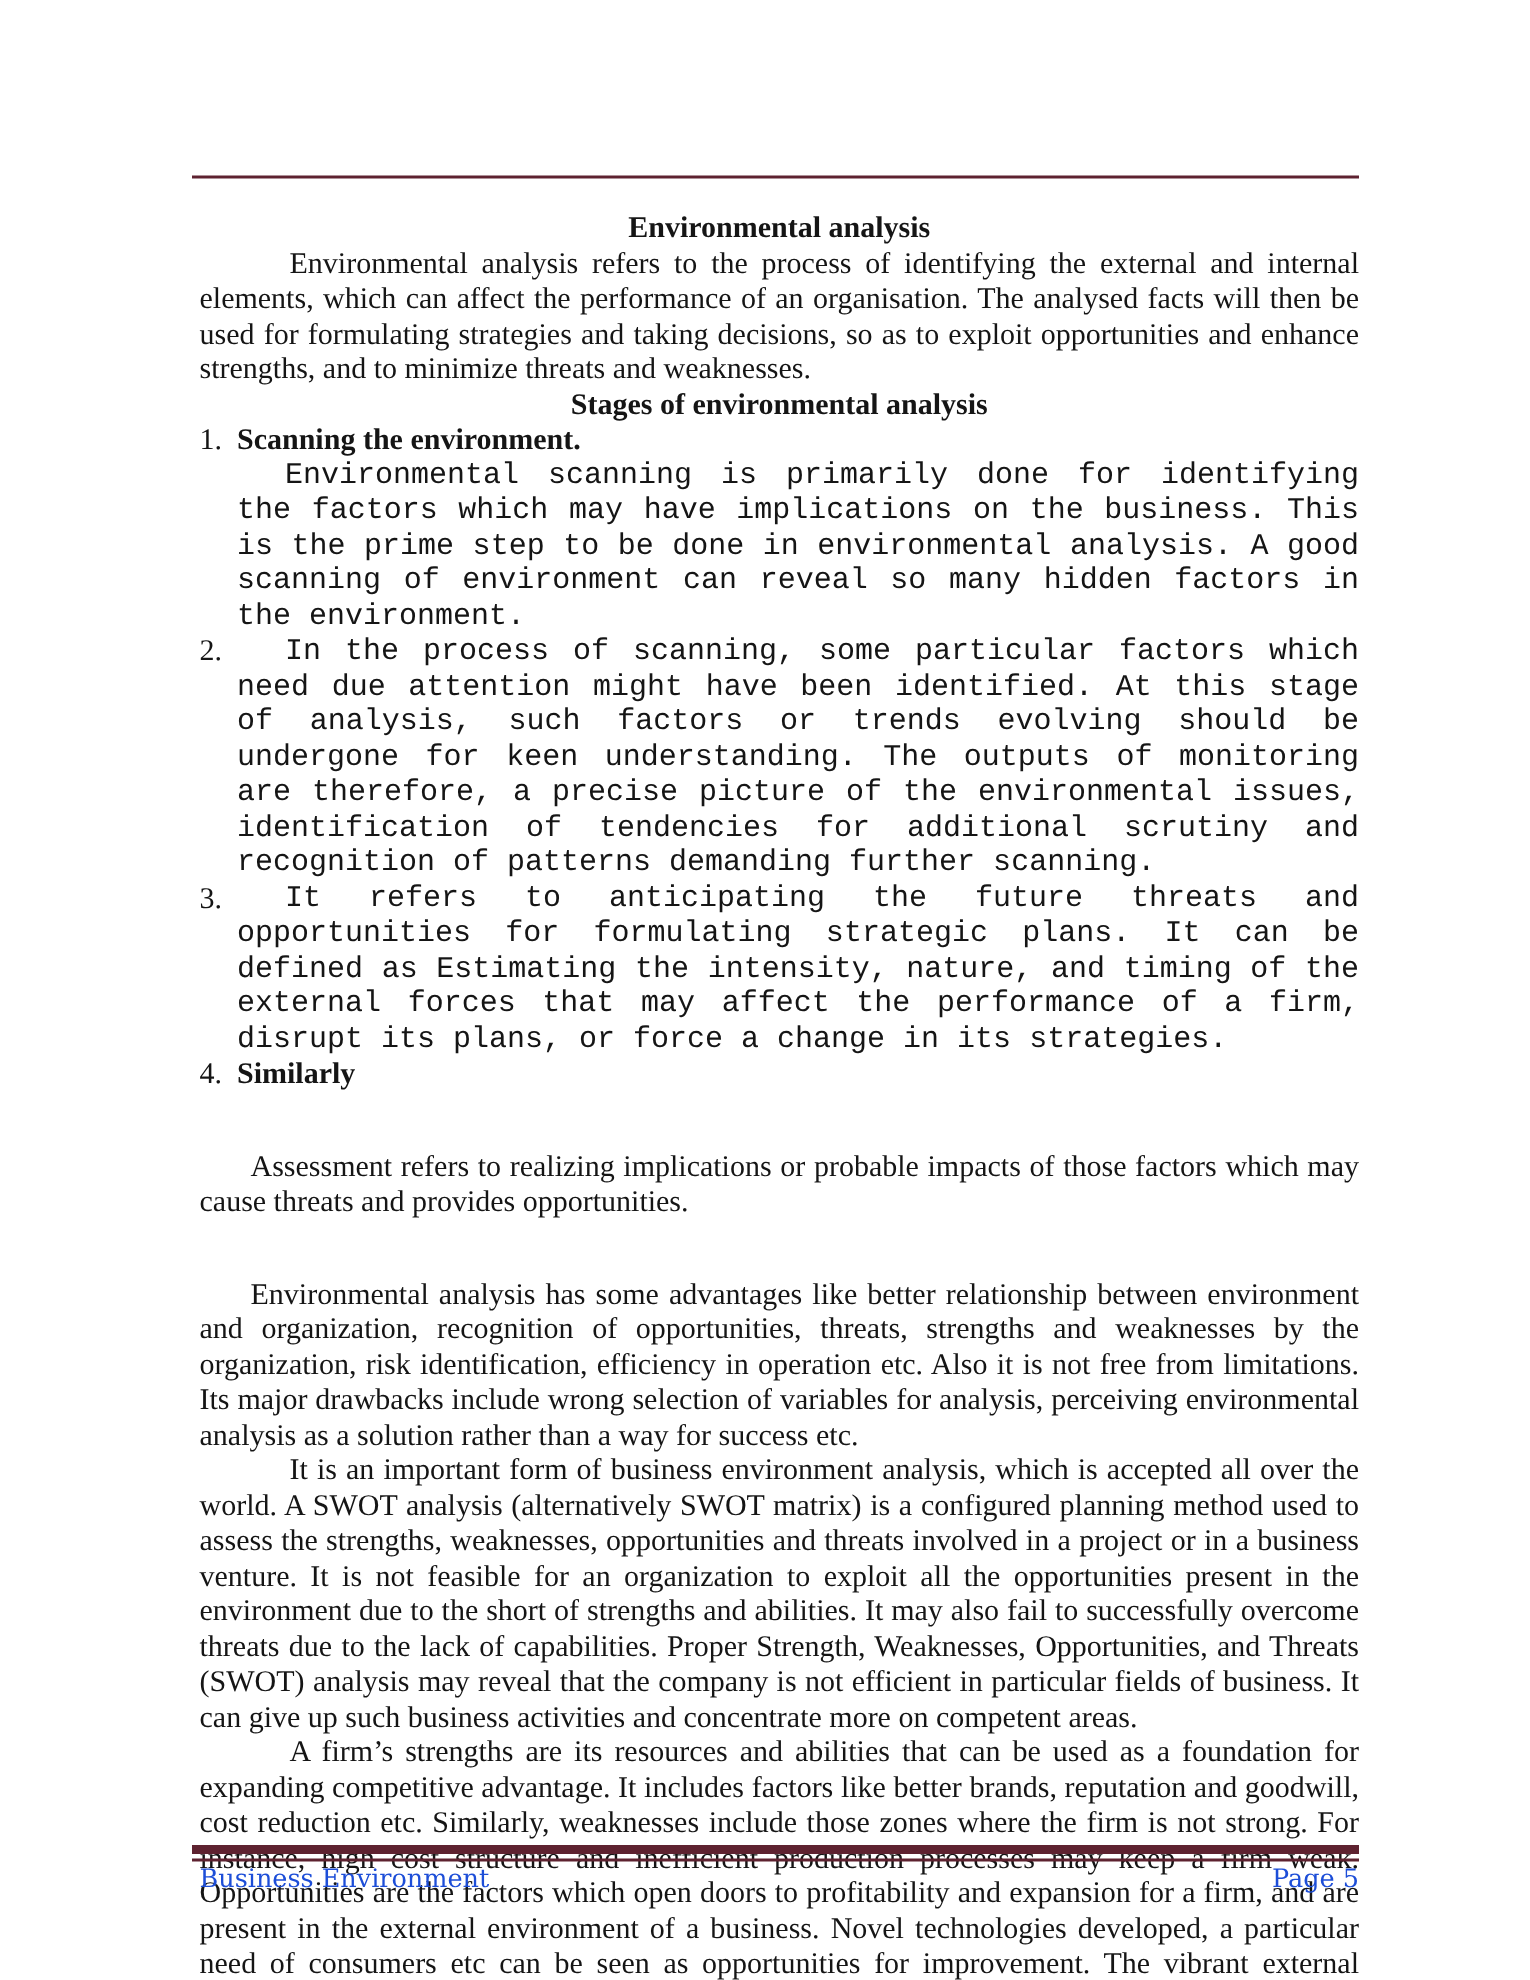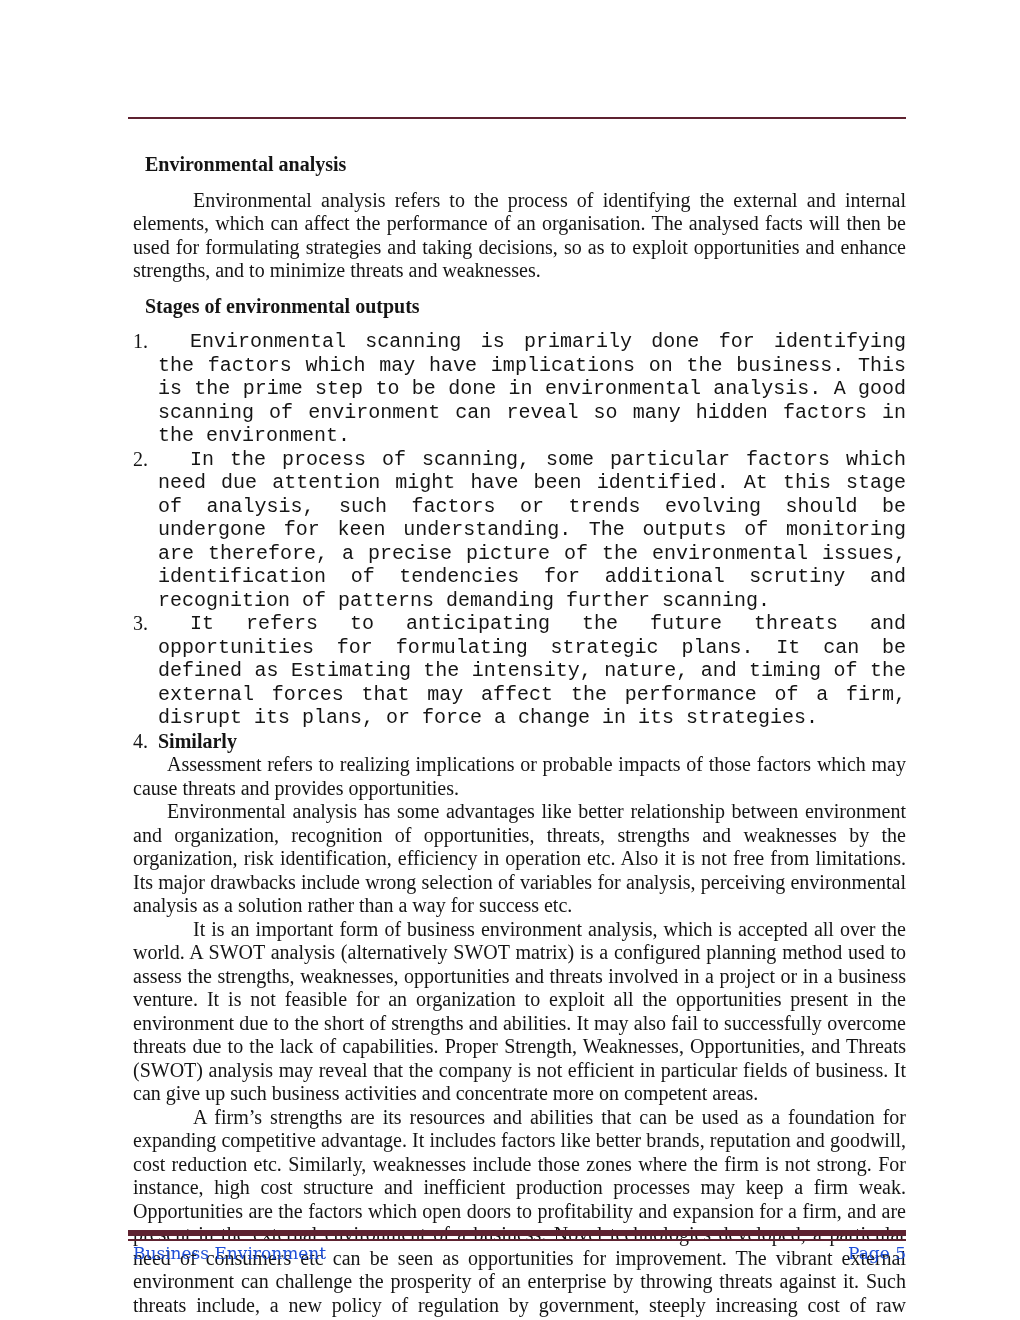--- a/index.html
+++ b/index.html
@@ -19,24 +19,24 @@
     background: #5e2230;
   }
   .content {
     position: absolute;
     left: 133px; top: 141px;
     width: 773px;
     font-size: 20px;
     line-height: 23.5px;
     text-align: justify;
   }
-  .h { font-weight: bold; margin: 12px; text-align: left; }
+  .h { font-weight: bold; margin: 0; text-align: center; }
   .p { margin: 0; }
   .indent-lg { text-indent: 60px; }
-  .indent-sm { text-indent: 34px; }
+  .indent-sm { text-indent: 34px; margin-top: 38px; }
   .li { display: flex; }
   .li-num { flex: 0 0 25px; width: 25px; text-align: left; }
   .li-wrap { flex: 1; }
   .li-title { font-weight: bold; text-align: left; }
   .li-body { margin: 0; text-indent: 32px; font-family: Liberation Mono, monospace; }
   .footer-bar {
     position: absolute;
     left: 128px; top: 1230px;
     width: 778px; height: 6px;
     background: #5e2230;
@@ -64,25 +64,26 @@
 <div class="page">
 
   <div class="header-rule"></div>
 
   <div class="content">
 
     <p class="h">Environmental analysis</p>
 
     <p class="p indent-lg">Environmental analysis refers to the process of identifying the external and internal elements, which can affect the performance of an organisation. The analysed facts will then be used for formulating strategies and taking decisions, so as to exploit opportunities and enhance strengths, and to minimize threats and weaknesses.</p>
 
-    <p class="h">Stages of environmental outputs</p>
+    <p class="h">Stages of environmental analysis</p>
 
     <div class="li">
       <span class="li-num">1.</span>
       <div class="li-wrap">
+        <p class="p li-title">Scanning the environment.</p>
         <p class="p li-body">Environmental scanning is primarily done for identifying the factors which may have implications on the business. This is the prime step to be done in environmental analysis. A good scanning of environment can reveal so many hidden factors in the environment.</p>
       </div>
     </div>
 
     <div class="li">
       <span class="li-num">2.</span>
       <div class="li-wrap">
         <p class="p li-body">In the process of scanning, some particular factors which need due attention might have been identified. At this stage of analysis, such factors or trends evolving should be undergone for keen understanding. The outputs of monitoring are therefore, a precise picture of the environmental issues, identification of tendencies for additional scrutiny and recognition of patterns demanding further scanning.</p>
       </div>
     </div>

